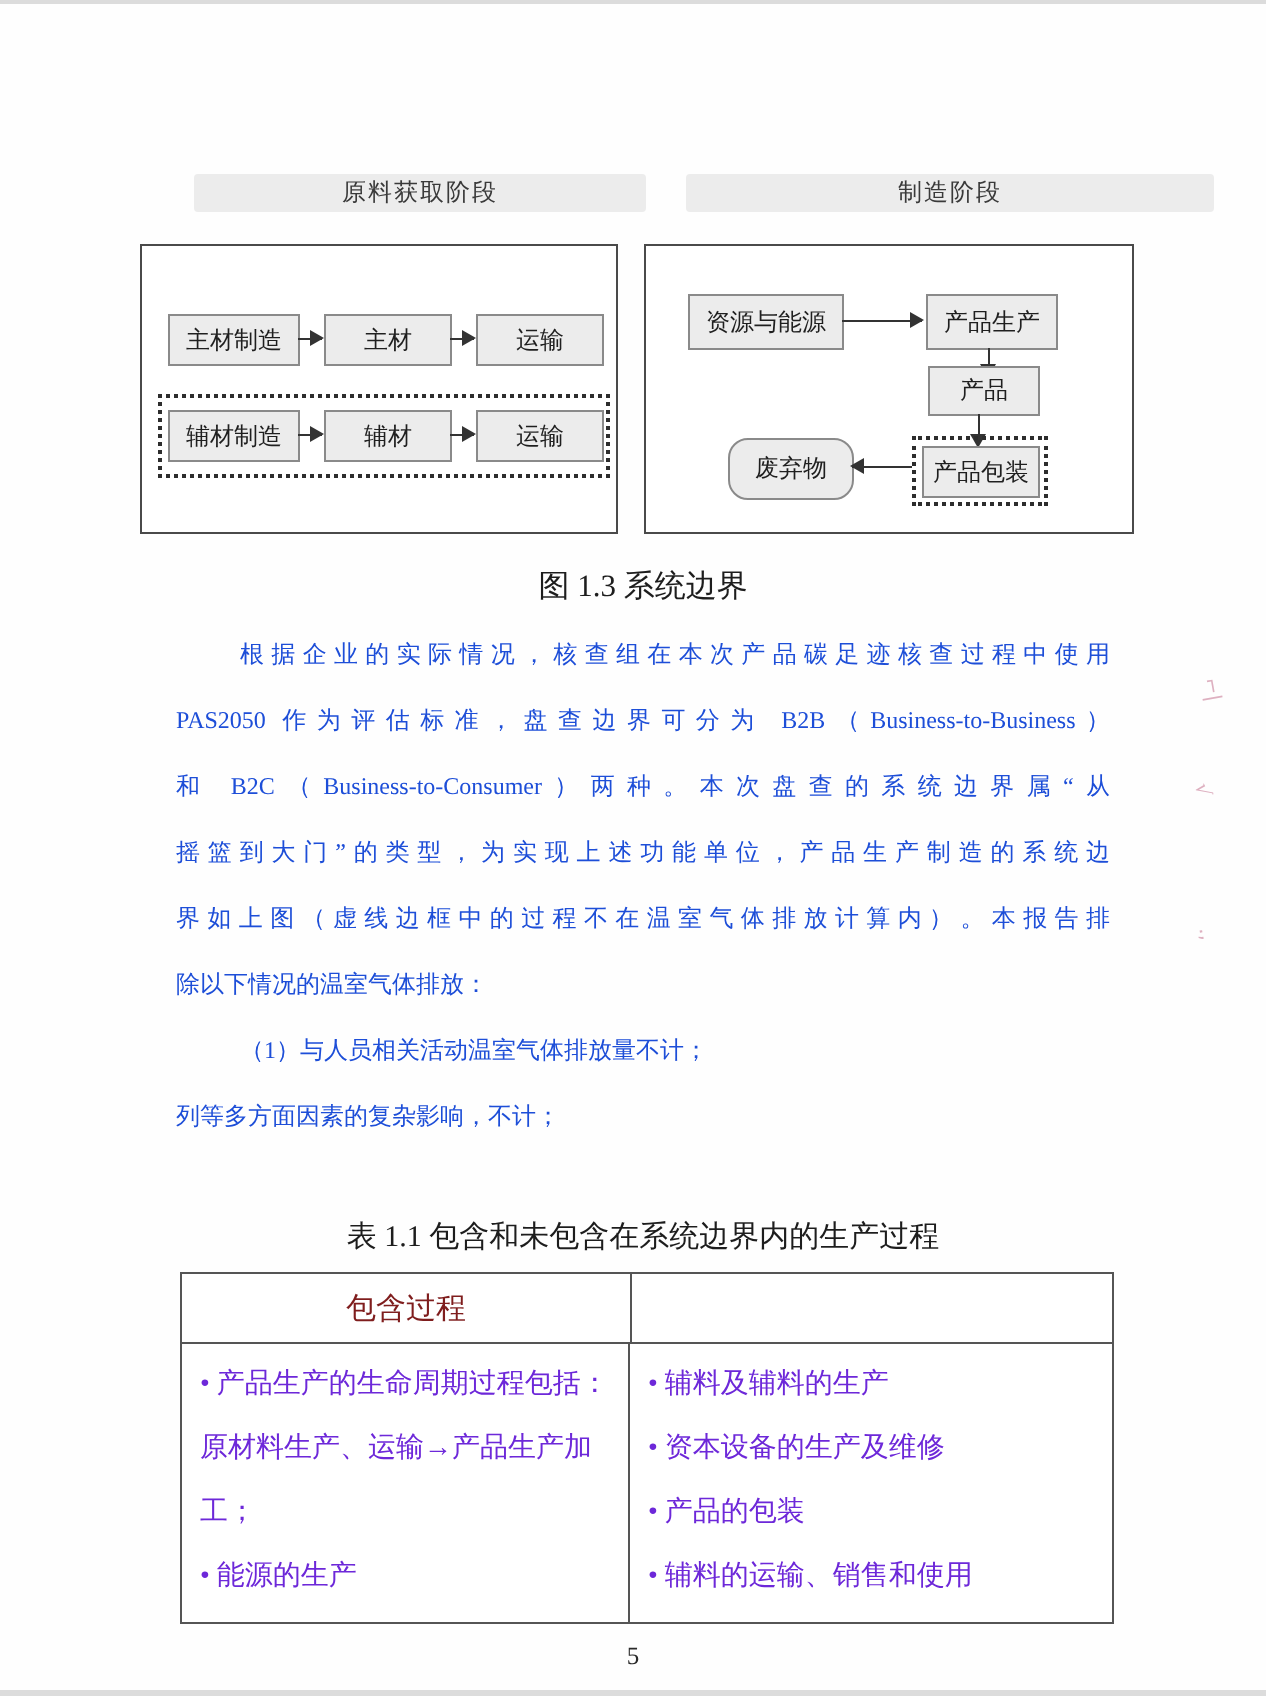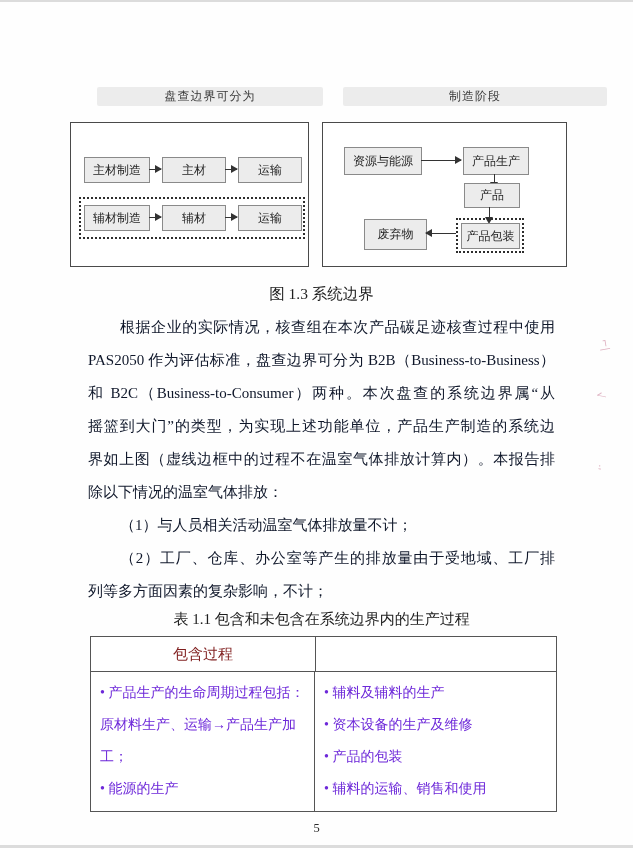--- a/index.html
+++ b/index.html
@@ -21,21 +21,21 @@
   .arrow-h{height:0;border-top:1.2px solid #333;}
   .arrow-h.right::after{content:"";position:absolute;right:-1px;top:-4.6px;width:0;height:0;
         border-left:7px solid #333;border-top:4px solid transparent;border-bottom:4px solid transparent;}
   .arrow-h.left::before{content:"";position:absolute;left:-1px;top:-4.6px;width:0;height:0;
         border-right:7px solid #333;border-top:4px solid transparent;border-bottom:4px solid transparent;}
   .arrow-v{width:0;border-left:1.2px solid #333;}
   .arrow-v::after{content:"";position:absolute;left:-4.6px;bottom:-7px;width:0;height:0;
         border-top:7px solid #333;border-left:4px solid transparent;border-right:4px solid transparent;}
   
   .caption{font-size:15.5px;text-align:center;height:33px;line-height:33px;color:#1d1d1d;}
-  .tline{font-size:15px;height:33px;line-height:33px;white-space:nowrap;overflow:hidden;color:#0f172a;}
+  .tline{font-size:12px;height:33px;line-height:33px;white-space:nowrap;overflow:hidden;color:#1d4ed8;}
   .jfull{text-align:justify;text-align-last:justify;text-justify:inter-ideograph;white-space:normal;}
   .ind{text-indent:32px;}
   
   .tbl{border:1.2px solid #555;background:#fff;}
   .tbl .hrow{display:flex;height:34px;border-bottom:1px solid #555;}
   .tbl .hcell{display:flex;align-items:center;justify-content:center;font-size:15px;color:#7f1d1d;}
   .tbl .brow{display:flex;}
   .tbl .bcell{padding:5px 8px 6px 9px;}
   .tbl .divl{border-right:1px solid #555;}
   .tbl .cline{font-size:14px;height:32px;line-height:32px;white-space:nowrap;overflow:hidden;color:#6d28d9;}
@@ -45,21 +45,21 @@
 </style>
 </head>
 <body>
 
 <div id="page">
 
   <div class="abs edge" style="left:0;top:0;width:633px;height:2px;"></div>
   <div class="abs edge" style="left:0;top:845px;width:633px;height:3px;"></div>
 
   <div class="abs band" style="left:97px;top:87px;width:226px;height:19px;">
-    <span>盘查边界可分为</span>
+    <span>原料获取阶段</span>
   </div>
   <div class="abs band" style="left:343px;top:87px;width:264px;height:19px;">
     <span>制造阶段</span>
   </div>
 
   <div class="abs panel" style="left:70px;top:122px;width:237px;height:143px;">
     <div class="abs dbox" style="left:13px;top:34px;width:64px;height:24px;">主材制造</div>
     <div class="abs arrow-h right" style="left:78px;top:46px;width:12px;"></div>
     <div class="abs dbox" style="left:91px;top:34px;width:62px;height:24px;">主材</div>
     <div class="abs arrow-h right" style="left:154px;top:46px;width:12px;"></div>
@@ -75,35 +75,34 @@
 
   <div class="abs panel" style="left:322px;top:122px;width:243px;height:143px;">
     <div class="abs dbox" style="left:21px;top:24px;width:76px;height:26px;">资源与能源</div>
     <div class="abs arrow-h right" style="left:98px;top:37px;width:40px;"></div>
     <div class="abs dbox" style="left:140px;top:24px;width:64px;height:26px;">产品生产</div>
     <div class="abs arrow-v" style="left:171px;top:51px;height:8px;"></div>
     <div class="abs dbox" style="left:141px;top:60px;width:54px;height:23px;">产品</div>
     <div class="abs arrow-v" style="left:166px;top:84px;height:10px;"></div>
     <div class="abs dotted" style="left:133px;top:95px;width:64px;height:31px;"></div>
     <div class="abs dbox" style="left:138px;top:100px;width:57px;height:24px;">产品包装</div>
-    <div class="abs dbox" style="left:41px;top:96px;width:61px;height:29px;">废弃物</div>
+    <div class="abs dbox" style="left:41px;top:96px;width:61px;height:29px;border-radius:10px;">废弃物</div>
     <div class="abs arrow-h left" style="left:103px;top:110px;width:30px;"></div>
   </div>
 
   <div class="abs caption" style="left:88px;top:277px;width:467px;">图 1.3  系统边界</div>
 
   <div class="abs" style="left:88px;top:311px;width:467px;">
     <div class="tline jfull ind">根据企业的实际情况，核查组在本次产品碳足迹核查过程中使用</div>
     <div class="tline jfull">PAS2050 作为评估标准，盘查边界可分为 B2B（Business-to-Business）</div>
     <div class="tline jfull">和 B2C（Business-to-Consumer）两种。本次盘查的系统边界属“从</div>
     <div class="tline jfull">摇篮到大门”的类型，为实现上述功能单位，产品生产制造的系统边</div>
     <div class="tline jfull">界如上图（虚线边框中的过程不在温室气体排放计算内）。本报告排</div>
     <div class="tline">除以下情况的温室气体排放：</div>
     <div class="tline ind">（1）与人员相关活动温室气体排放量不计；</div>
-    <div class="tline jfull ind">（2）工厂、仓库、办公室等产生的排放量由于受地域、工厂排</div>
     <div class="tline">列等多方面因素的复杂影响，不计；</div>
   </div>
 
   <div class="abs caption" style="left:88px;top:604px;width:467px;height:30px;line-height:30px;font-size:15px;">表 1.1 包含和未包含在系统边界内的生产过程</div>
 
   <div class="abs tbl" style="left:90px;top:636px;width:465px;">
     <div class="hrow">
       <div class="hcell divl" style="width:224px;">包含过程</div>
     </div>
     <div class="brow">

